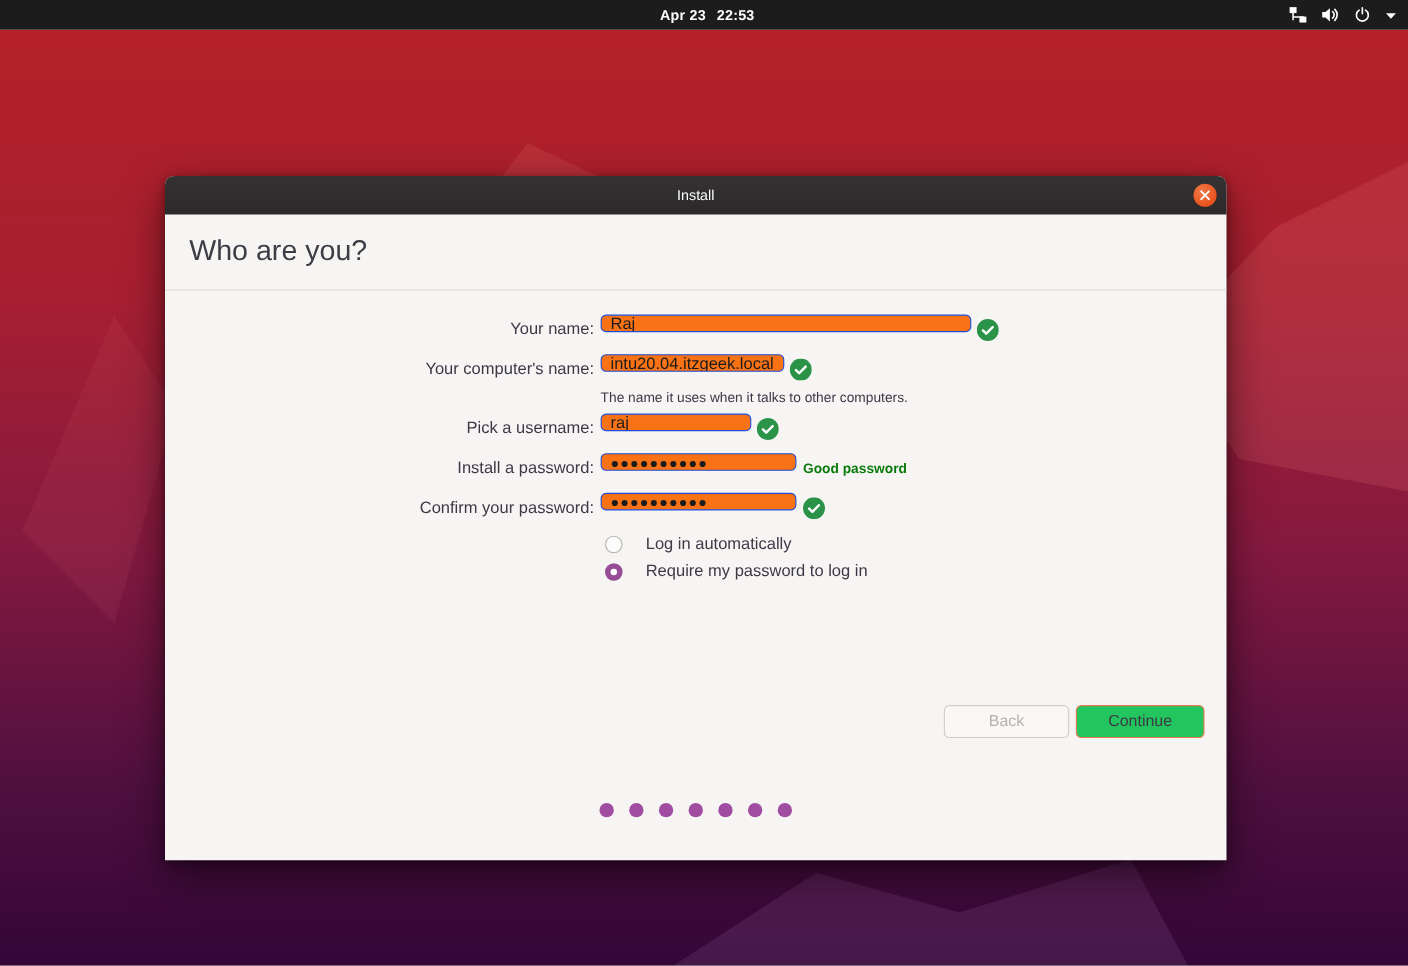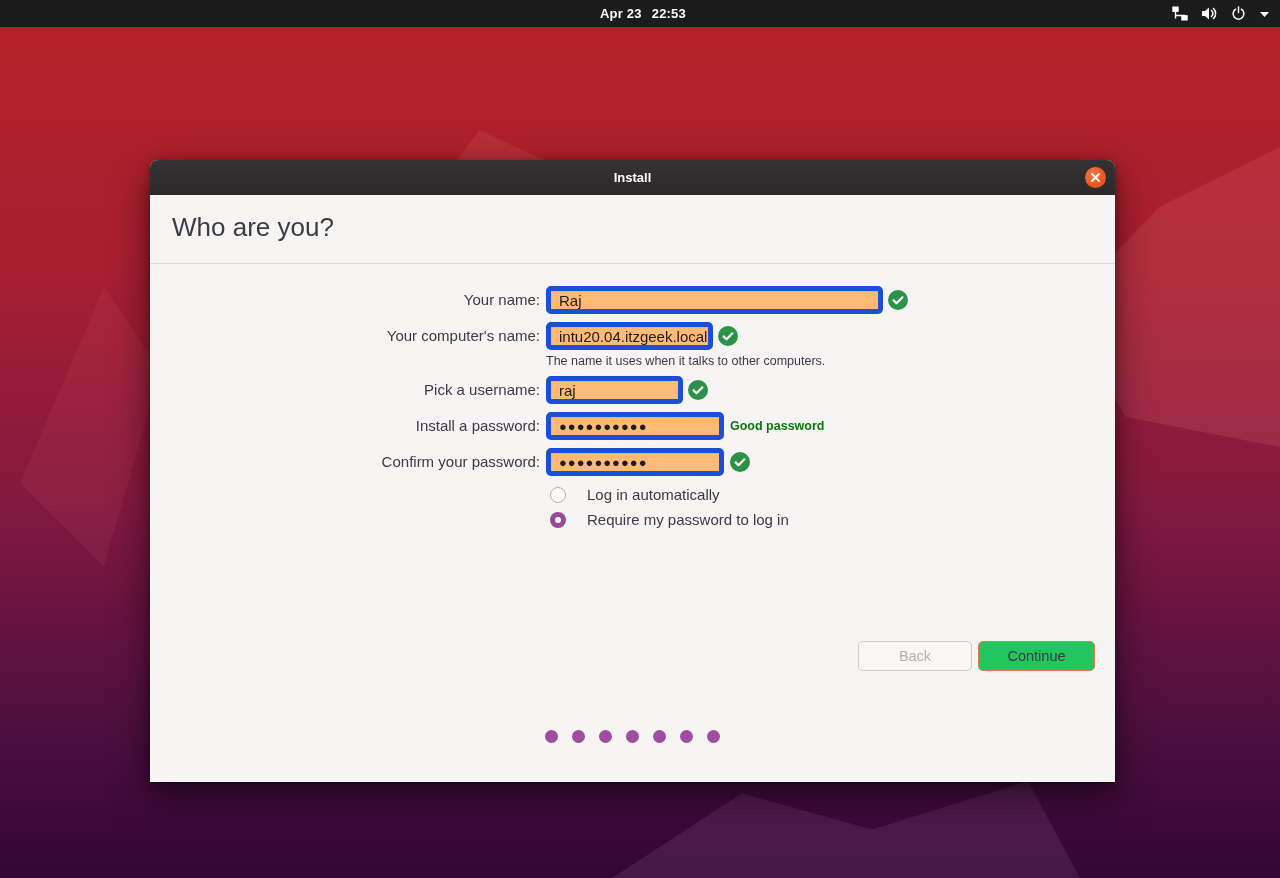--- a/index.html
+++ b/index.html
@@ -46,39 +46,39 @@
     box-shadow:0 14px 38px rgba(0,0,0,0.5),0 2px 8px rgba(0,0,0,0.35);
     background:#f6f5f4;
   }
   .titlebar{
     position:absolute;left:0;top:0;width:100%;height:35px;
     background:linear-gradient(180deg,#343232 0%,#2b2929 100%);
     border-radius:8px 8px 0 0;
   }
   .titlebar .title{
     position:absolute;left:0;right:0;top:0;height:35px;line-height:35px;
-    text-align:center;color:#ffffff;font-size:13px;font-weight:700;
+    text-align:center;color:#ffffff;font-size:13px;font-weight:400;
   }
   .close-btn{
     position:absolute;right:9px;top:7px;width:21px;height:21px;border-radius:50%;
     background:radial-gradient(circle at 35% 30%,#f07746,#e9531e 70%);
     display:flex;align-items:center;justify-content:center;cursor:pointer;
   }
   .heading{
     position:absolute;left:22px;top:52px;font-size:26px;color:#3d3b44;font-weight:400;
   }
   .divider{position:absolute;left:0;top:103px;width:100%;height:1px;background:#dcd8d4;}
   
   .flabel{
     position:absolute;right:575px;height:28px;line-height:28px;
     font-size:15px;color:#3d3846;text-align:right;white-space:nowrap;
   }
   .finput{
-    position:absolute;height:28px;box-sizing:border-box;
-    border:5px solid #1d4ed8;border-radius:5px;background:#fdba74;
+    position:absolute;height:16px;box-sizing:border-box;
+    border:1px solid #1d4ed8;border-radius:5px;background:#f97316;
     font-family:"Liberation Sans",sans-serif;font-size:15px;color:#1b1b1b;
     padding:0 0 0 8px;outline:none;box-shadow:inset 0 1px 1px rgba(0,0,0,0.04);
   }
   .pw{font-size:13px;letter-spacing:1px;font-weight:700;}
   .check{position:absolute;width:20px;height:20px;}
   .helper{
     position:absolute;left:396px;top:194px;font-size:12.5px;color:#3d3846;
   }
   .goodpw{
     position:absolute;left:580px;top:252px;height:28px;line-height:28px;

